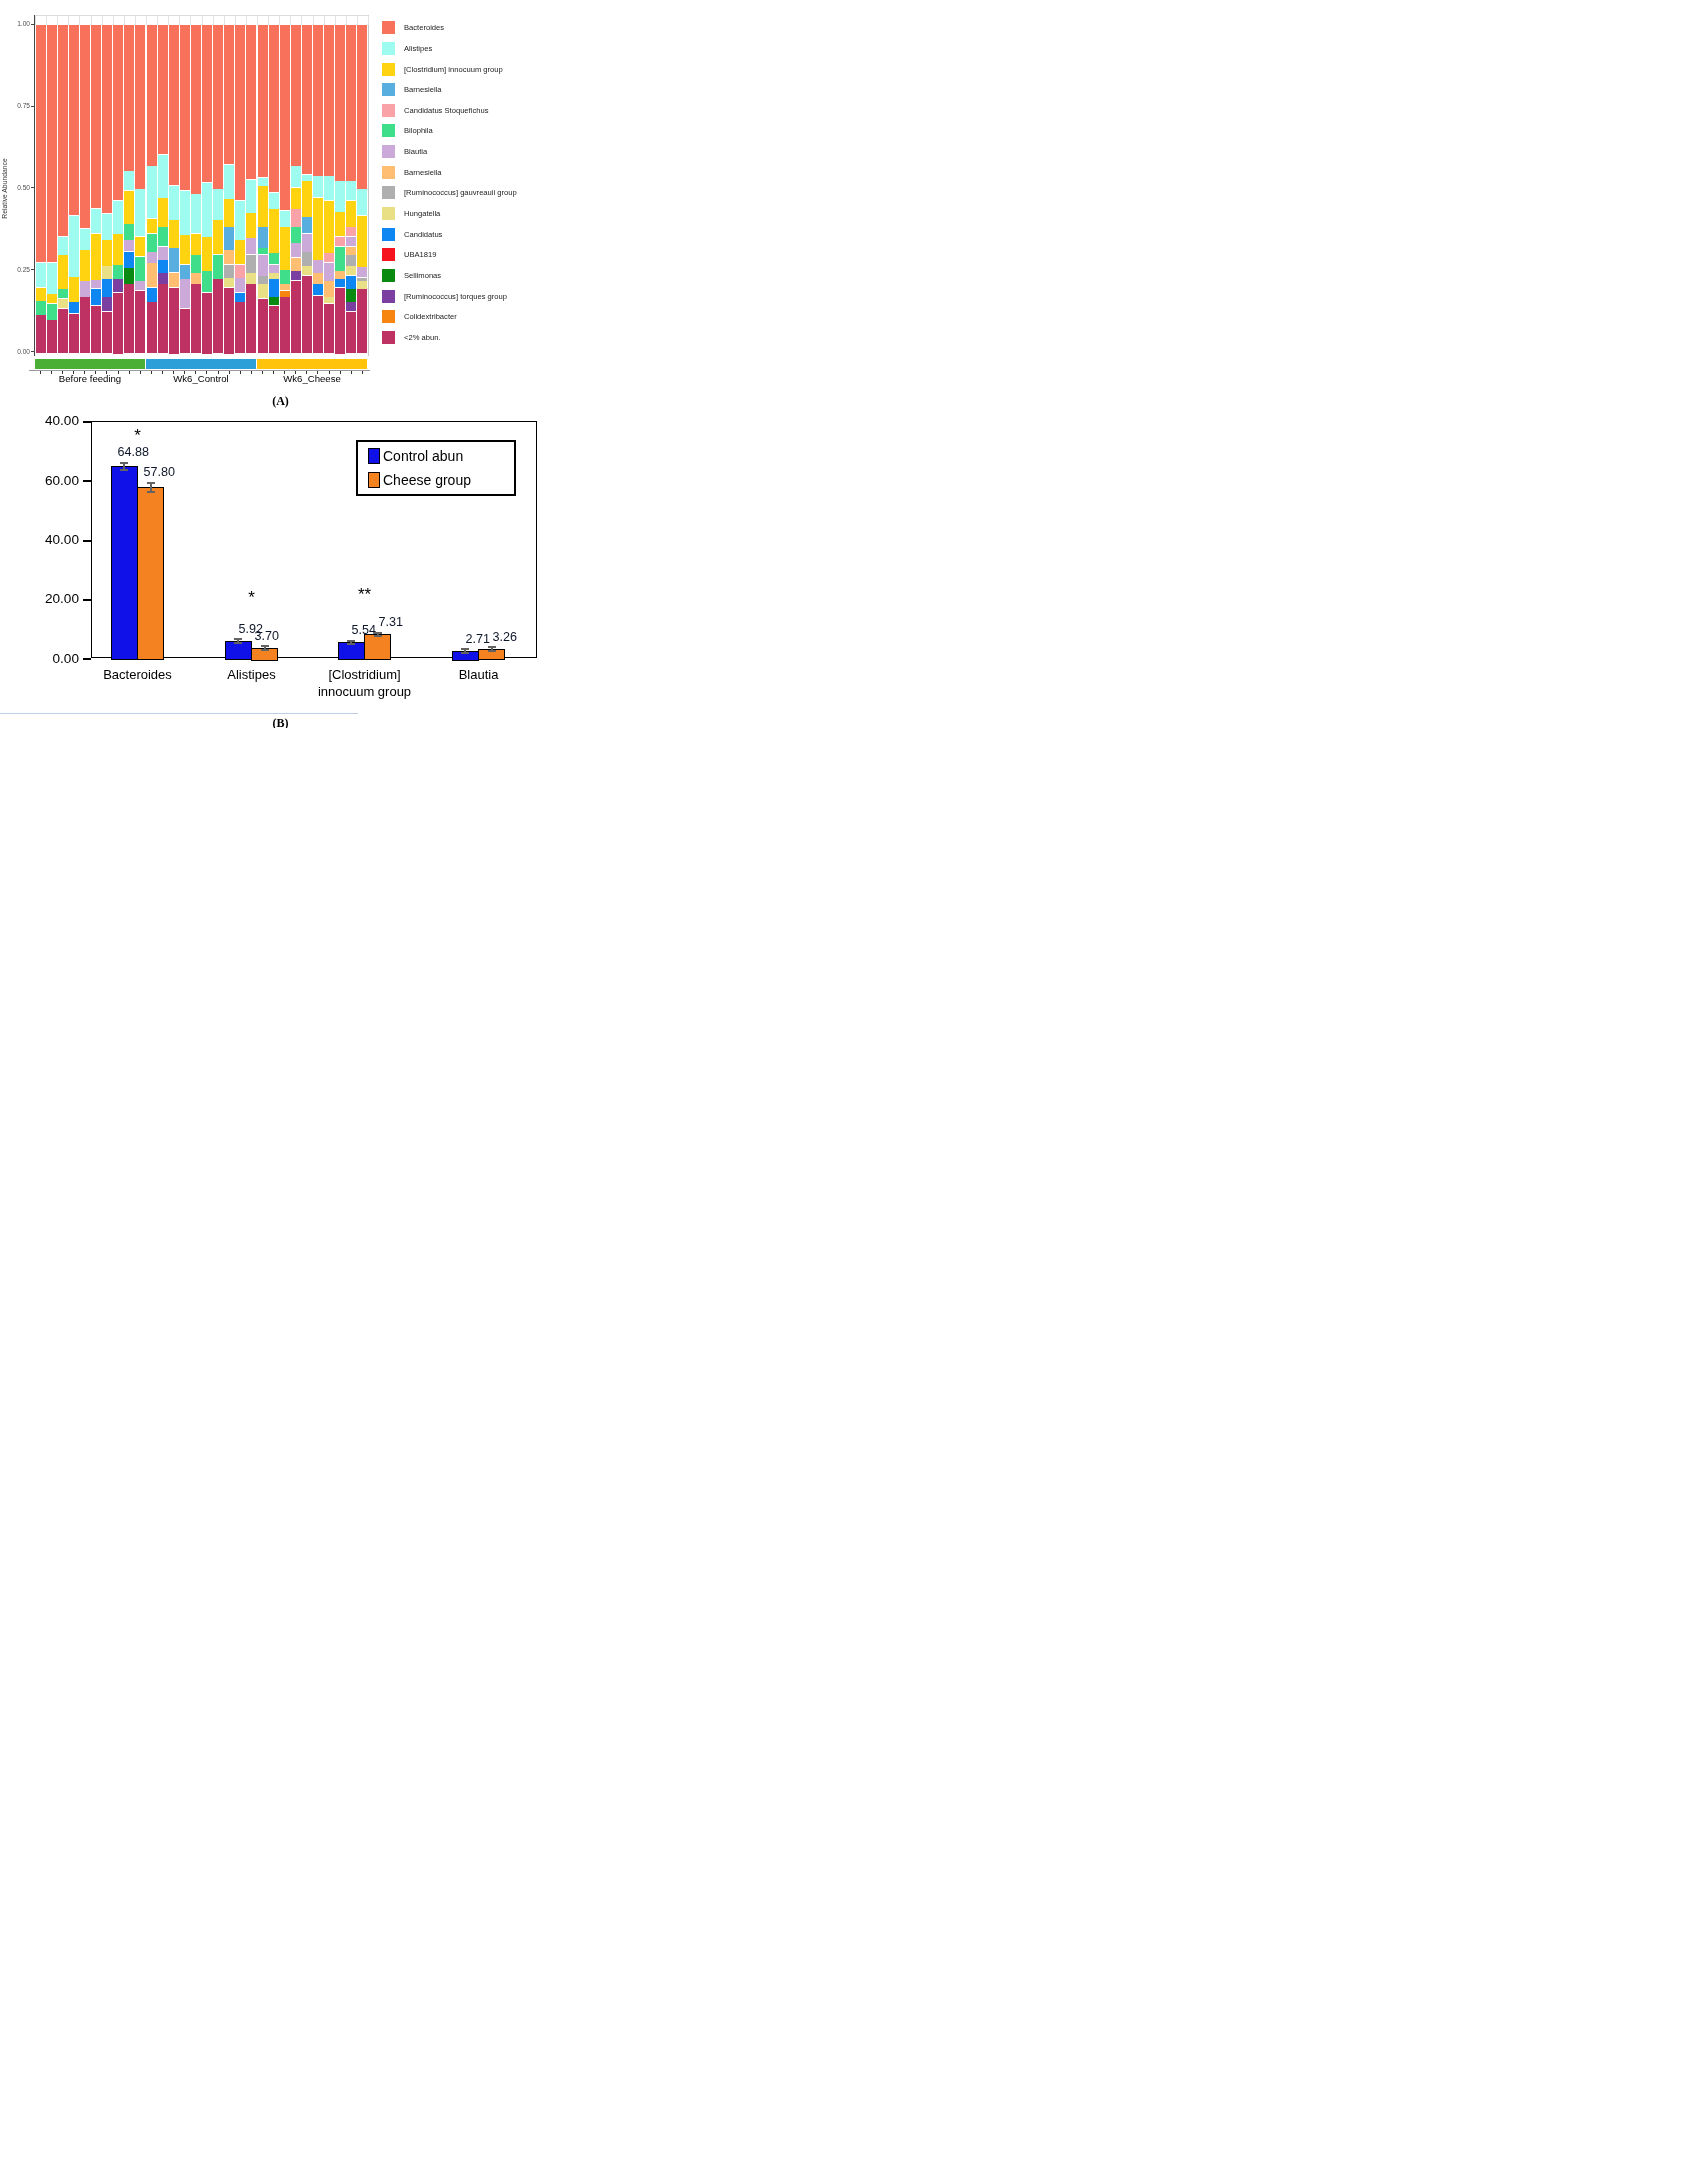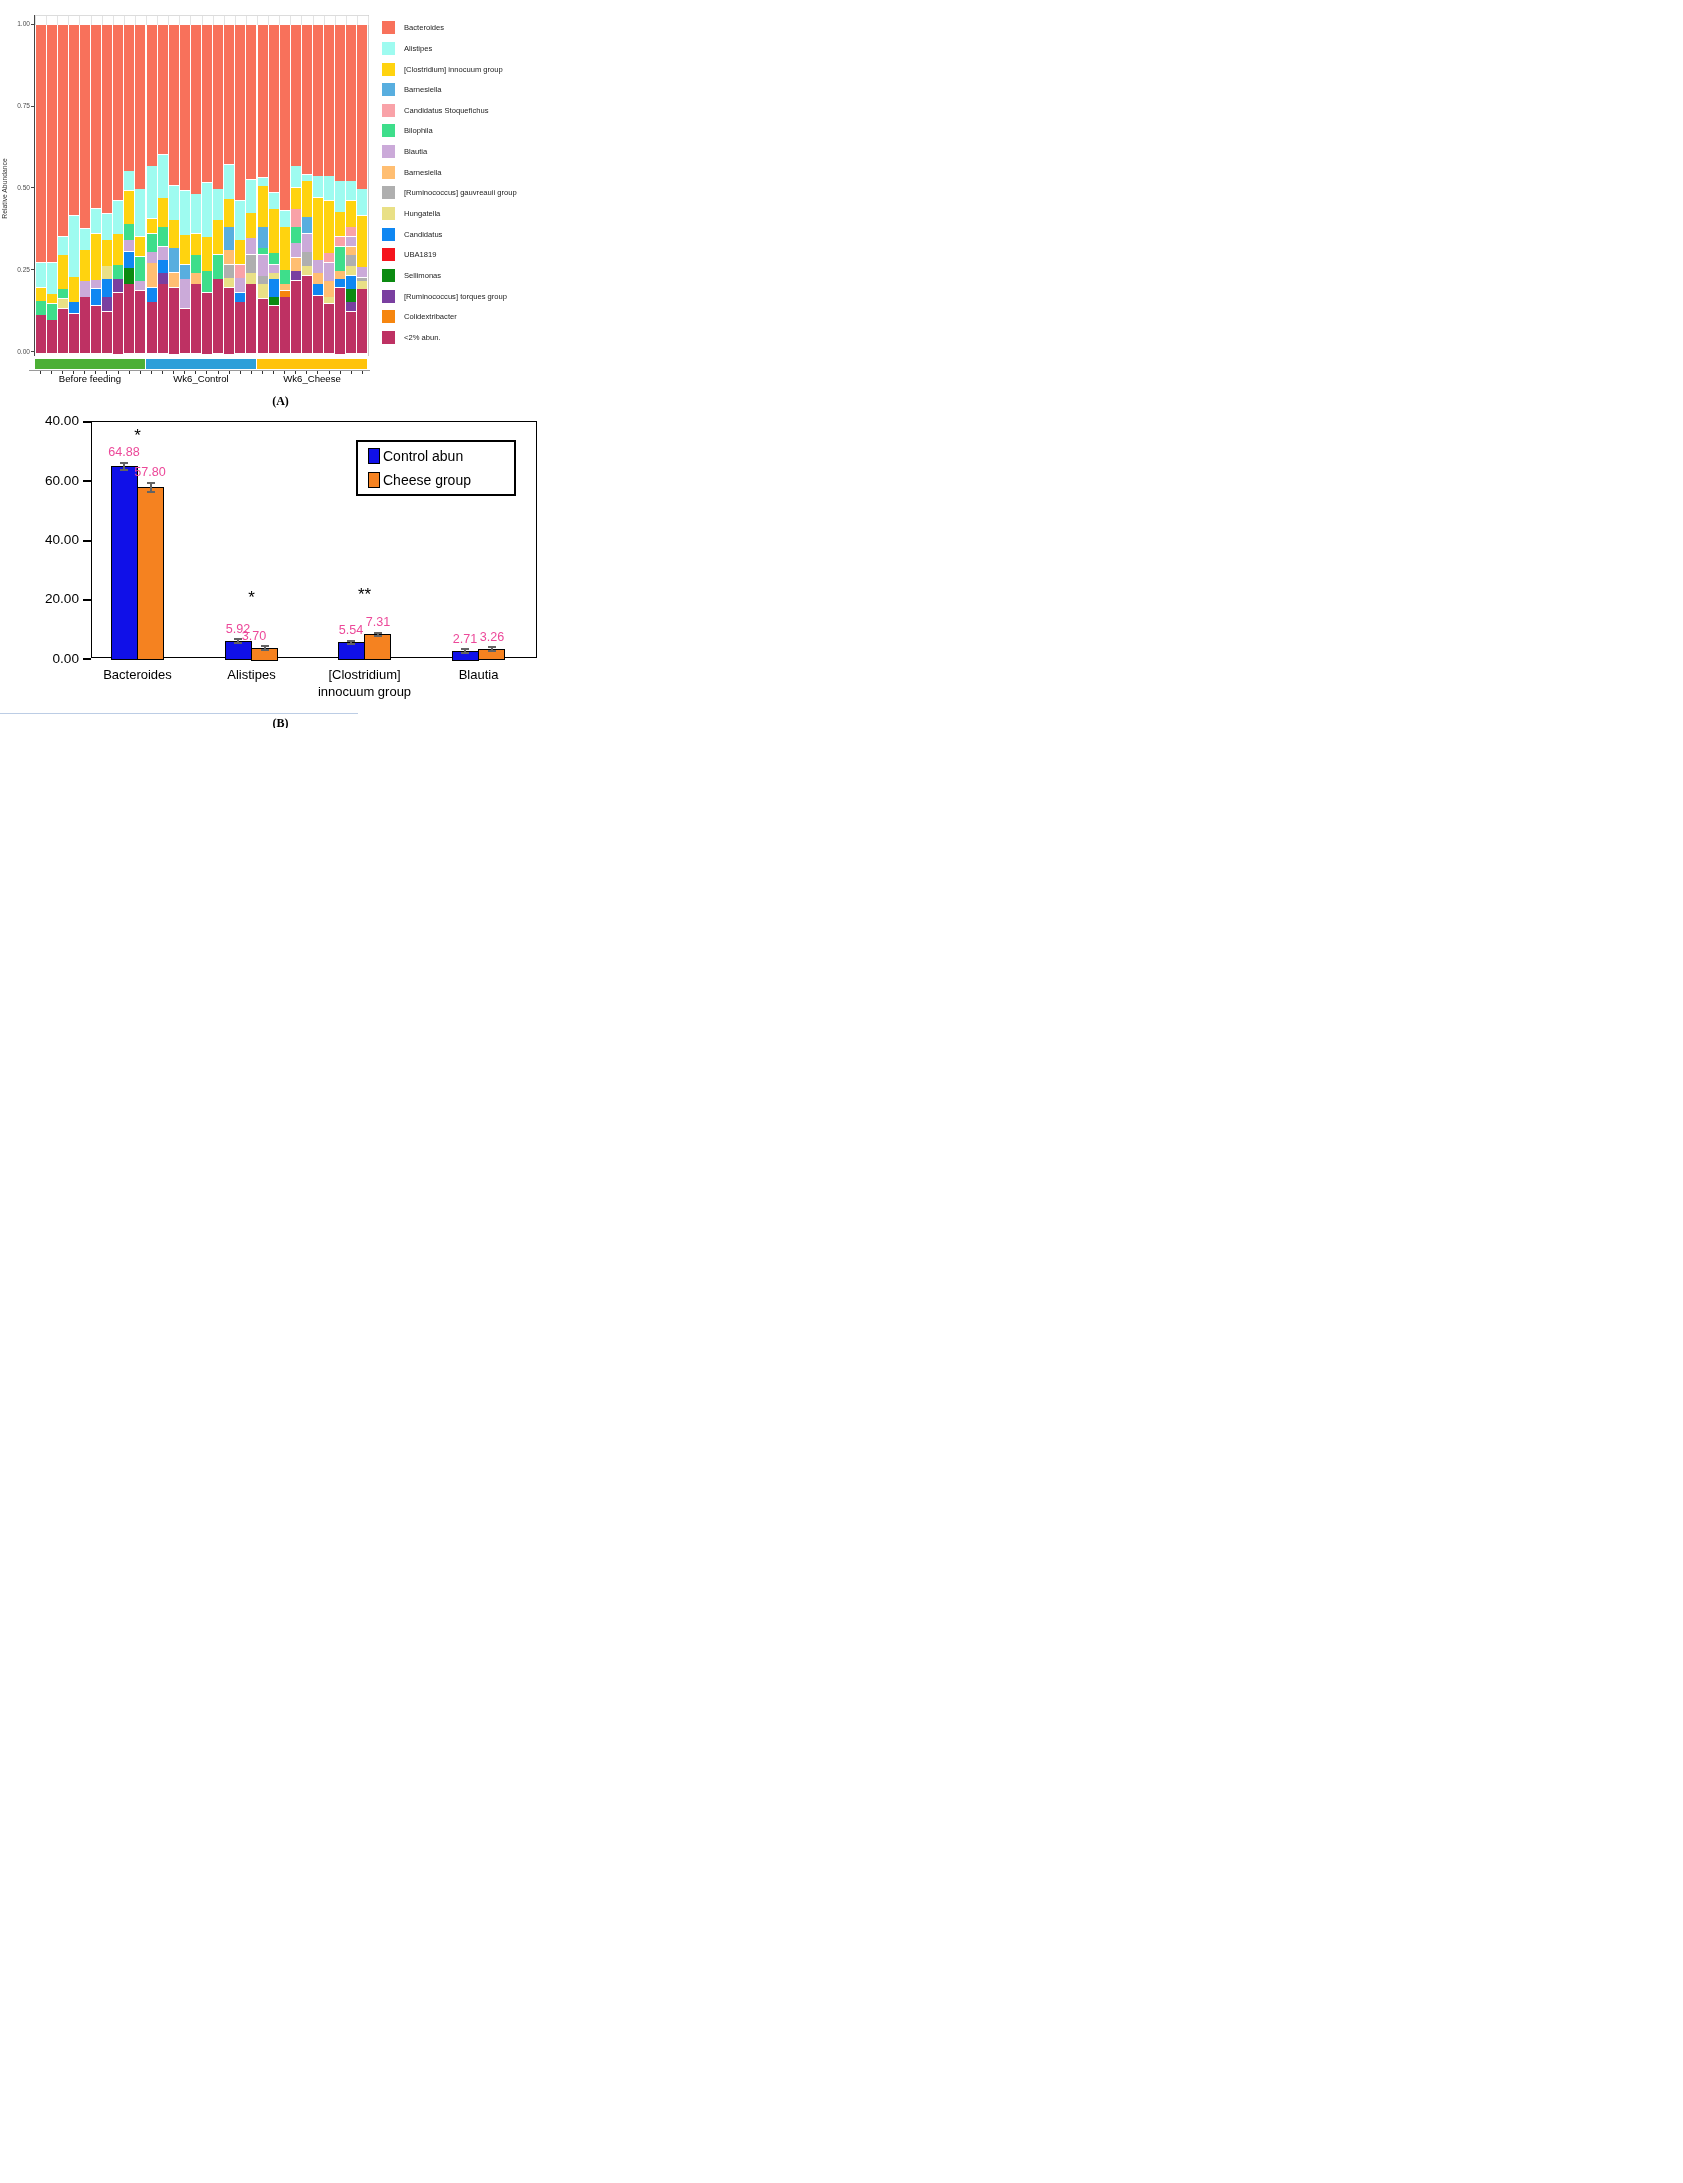--- a/index.html
+++ b/index.html
@@ -25,21 +25,21 @@
   .pa-leg-tx{position:absolute;left:22px;top:2px;font-size:7.6px;color:#1c1c1c;white-space:nowrap;}
   .caption{width:561px;text-align:center;font-family:"Liberation Serif", serif;
            font-weight:bold;font-size:12px;color:#000;}
   
   #pb-frame{left:91px;top:421px;width:446px;height:237px;border:1.5px solid #000;box-sizing:border-box;}
   .pb-ytick{position:absolute;left:83px;width:8px;height:1.5px;background:#000;}
   .pb-ylab{position:absolute;left:15px;width:64px;text-align:right;font-size:13.6px;color:#000;}
   .pb-bar{position:absolute;box-sizing:border-box;border:1.5px solid #000;}
   .pb-err-line{position:absolute;width:1.5px;background:#636363;}
   .pb-err-cap{position:absolute;height:1.5px;background:#636363;}
-  .pb-val{position:absolute;width:50px;text-align:center;font-size:12.6px;color:#ec4899;}
+  .pb-val{position:absolute;width:50px;text-align:right;font-size:12.6px;color:#0f172a;}
   .pb-sig{position:absolute;width:61px;text-align:center;font-size:17px;color:#000;line-height:1;}
   .pb-xlab{position:absolute;top:667px;width:141px;text-align:center;font-size:13px;color:#000;
            white-space:pre-line;line-height:1.3;}
   #pb-legend{left:356px;top:440px;width:160px;height:56px;border:2px solid #000;box-sizing:border-box;
              display:flex;flex-direction:column;justify-content:space-around;padding:2px 0 2px 10px;}
   .pb-leg-row{display:flex;align-items:center;}
   .pb-leg-sw{width:10px;height:13.6px;border:1.5px solid #000;margin-right:3px;}
   .pb-leg-tx{font-size:14px;color:#000;}
   #pb-rule{left:0;top:713px;width:358px;height:1px;background:#bccde5;}
 </style>

